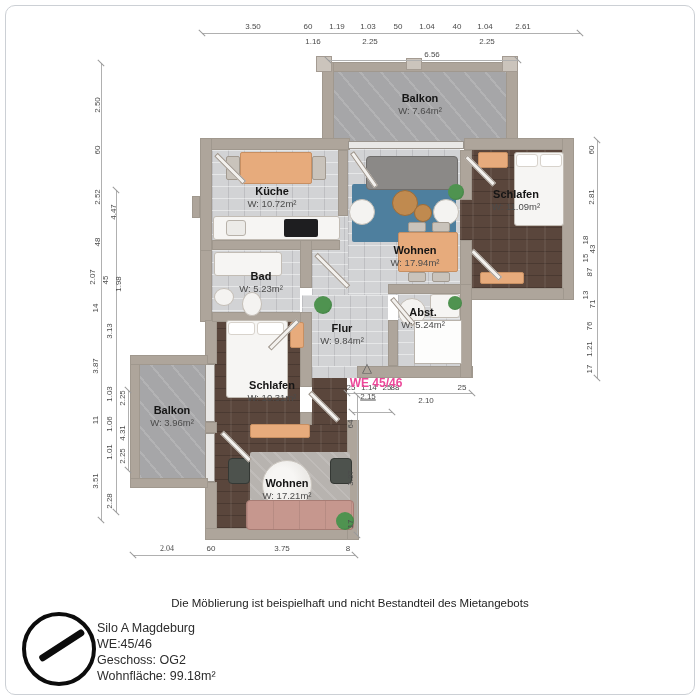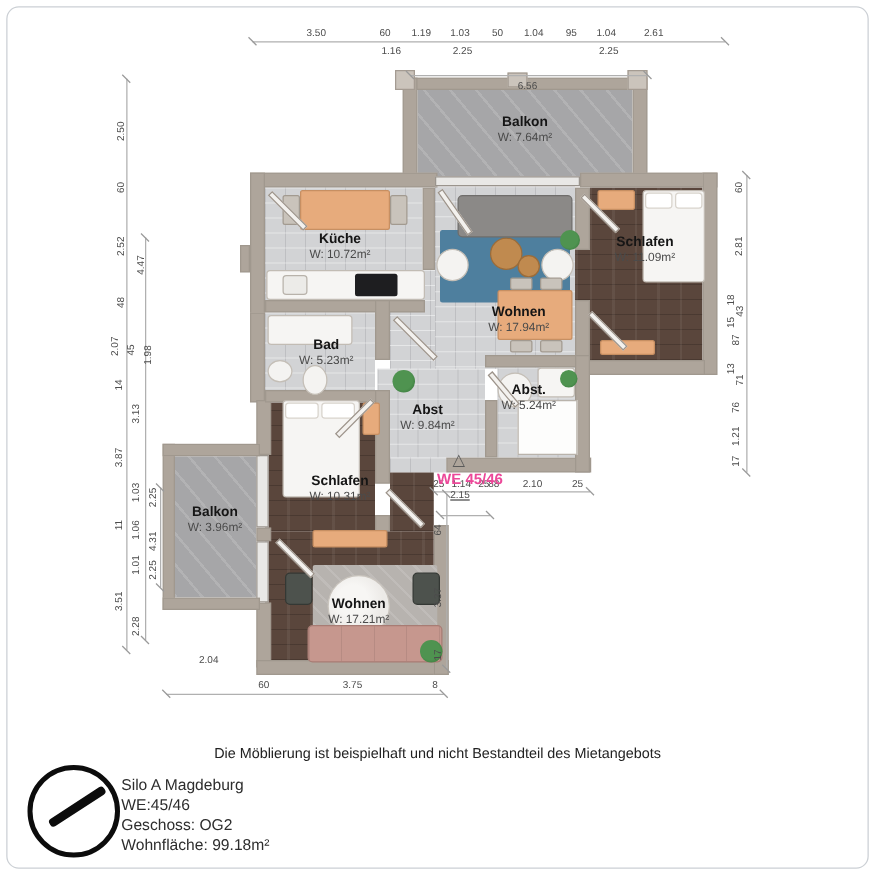--- a/index.html
+++ b/index.html
@@ -85,21 +85,21 @@
   </div>
   <div class="rlabel" style="left:516px;top:188px">
     <div class="rn">Schlafen</div>
     <div class="ra">W: 11.09m²</div>
   </div>
   <div class="rlabel" style="left:261px;top:270px">
     <div class="rn">Bad</div>
     <div class="ra">W: 5.23m²</div>
   </div>
   <div class="rlabel" style="left:342px;top:322px">
-    <div class="rn">Abst</div>
+    <div class="rn">Flur</div>
     <div class="ra">W: 9.84m²</div>
   </div>
   <div class="rlabel" style="left:423px;top:306px">
     <div class="rn">Abst.</div>
     <div class="ra">W: 5.24m²</div>
   </div>
   <div class="rlabel" style="left:272px;top:379px">
     <div class="rn">Schlafen</div>
     <div class="ra">W: 10.31m²</div>
   </div>
@@ -244,27 +244,27 @@
     <div class="tick" style="left: 357px; top: 535px; transform: translate(-50%, -50%) rotate(45deg);"></div>
     <div class="dline" style="left: 133px; top: 555px; width: 222px; height: 1px;"></div>
     <div class="tick" style="left: 133px; top: 555px; transform: translate(-50%, -50%) rotate(45deg);"></div>
     <div class="tick" style="left: 355px; top: 555px; transform: translate(-50%, -50%) rotate(45deg);"></div>
     <span class="dim" style="left: 253px; top: 26px; transform: translate(-50%, -50%);">3.50</span>
     <span class="dim" style="left: 308px; top: 26px; transform: translate(-50%, -50%);">60</span>
     <span class="dim" style="left: 337px; top: 26px; transform: translate(-50%, -50%);">1.19</span>
     <span class="dim" style="left: 368px; top: 26px; transform: translate(-50%, -50%);">1.03</span>
     <span class="dim" style="left: 398px; top: 26px; transform: translate(-50%, -50%);">50</span>
     <span class="dim" style="left: 427px; top: 26px; transform: translate(-50%, -50%);">1.04</span>
-    <span class="dim" style="left: 457px; top: 26px; transform: translate(-50%, -50%);">95</span>
+    <span class="dim" style="left: 457px; top: 26px; transform: translate(-50%, -50%);">40</span>
     <span class="dim" style="left: 485px; top: 26px; transform: translate(-50%, -50%);">1.04</span>
     <span class="dim" style="left: 523px; top: 26px; transform: translate(-50%, -50%);">2.61</span>
     <span class="dim" style="left: 313px; top: 41px; transform: translate(-50%, -50%);">1.16</span>
     <span class="dim" style="left: 370px; top: 41px; transform: translate(-50%, -50%);">2.25</span>
     <span class="dim" style="left: 487px; top: 41px; transform: translate(-50%, -50%);">2.25</span>
-    <span class="dim" style="left: 422px; top: 54px; transform: translate(-50%, -50%); margin-top: 15px;">6.56</span>
+    <span class="dim" style="left: 432px; top: 54px; transform: translate(-50%, -50%);">6.56</span>
     <span class="dim" style="left: 97px; top: 105px; transform: translate(-50%, -50%) rotate(-90deg);">2.50</span>
     <span class="dim" style="left: 97px; top: 150px; transform: translate(-50%, -50%) rotate(-90deg);">60</span>
     <span class="dim" style="left: 97px; top: 197px; transform: translate(-50%, -50%) rotate(-90deg);">2.52</span>
     <span class="dim" style="left: 113px; top: 212px; transform: translate(-50%, -50%) rotate(-90deg);">4.47</span>
     <span class="dim" style="left: 97px; top: 242px; transform: translate(-50%, -50%) rotate(-90deg);">48</span>
     <span class="dim" style="left: 92px; top: 277px; transform: translate(-50%, -50%) rotate(-90deg);">2.07</span>
     <span class="dim" style="left: 105px; top: 280px; transform: translate(-50%, -50%) rotate(-90deg);">45</span>
     <span class="dim" style="left: 118px; top: 284px; transform: translate(-50%, -50%) rotate(-90deg);">1.98</span>
     <span class="dim" style="left: 95px; top: 308px; transform: translate(-50%, -50%) rotate(-90deg);">14</span>
     <span class="dim" style="left: 109px; top: 331px; transform: translate(-50%, -50%) rotate(-90deg);">3.13</span>
@@ -286,27 +286,27 @@
     <span class="dim" style="left: 589px; top: 272px; transform: translate(-50%, -50%) rotate(-90deg);">87</span>
     <span class="dim" style="left: 585px; top: 295px; transform: translate(-50%, -50%) rotate(-90deg);">13</span>
     <span class="dim" style="left: 592px; top: 304px; transform: translate(-50%, -50%) rotate(-90deg);">71</span>
     <span class="dim" style="left: 589px; top: 326px; transform: translate(-50%, -50%) rotate(-90deg);">76</span>
     <span class="dim" style="left: 589px; top: 349px; transform: translate(-50%, -50%) rotate(-90deg);">1.21</span>
     <span class="dim" style="left: 589px; top: 369px; transform: translate(-50%, -50%) rotate(-90deg);">17</span>
     <span class="dim" style="left: 351px; top: 387px; transform: translate(-50%, -50%);">25</span>
     <span class="dim" style="left: 369px; top: 387px; transform: translate(-50%, -50%);">1.14</span>
     <span class="dim" style="left: 387px; top: 387px; transform: translate(-50%, -50%);">25</span>
     <span class="dim" style="left: 395px; top: 387px; transform: translate(-50%, -50%);">88</span>
-    <span class="dim" style="left: 426px; top: 387px; transform: translate(-50%, -50%);">2.10</span>
+    <span class="dim" style="left: 426px; top: 400px; transform: translate(-50%, -50%);">2.10</span>
     <span class="dim" style="left: 462px; top: 387px; transform: translate(-50%, -50%);">25</span>
     <span class="dim" style="left: 368px; top: 396px; transform: translate(-50%, -50%); text-decoration: underline;">2.15</span>
     <span class="dim" style="left: 350px; top: 424px; transform: translate(-50%, -50%) rotate(-90deg);">64</span>
     <span class="dim" style="left: 350px; top: 478px; transform: translate(-50%, -50%) rotate(-90deg);">3.37</span>
     <span class="dim" style="left: 350px; top: 524px; transform: translate(-50%, -50%) rotate(-90deg);">17</span>
-    <span class="dim" style="left: 167px; top: 528px; transform: translate(-50%, -50%);">2.04</span>
+    <span class="dim" style="left: 167px; top: 548px; transform: translate(-50%, -50%); font-family: Liberation Serif, serif;">2.04</span>
     <span class="dim" style="left: 211px; top: 548px; transform: translate(-50%, -50%);">60</span>
     <span class="dim" style="left: 282px; top: 548px; transform: translate(-50%, -50%);">3.75</span>
     <span class="dim" style="left: 348px; top: 548px; transform: translate(-50%, -50%);">8</span>
   </div>
 
 <div class="disclaimer">Die Möblierung ist beispielhaft und nicht Bestandteil des Mietangebots</div>
 <div class="logo">
   <div class="hand"></div>
 </div>
 <div class="project">

